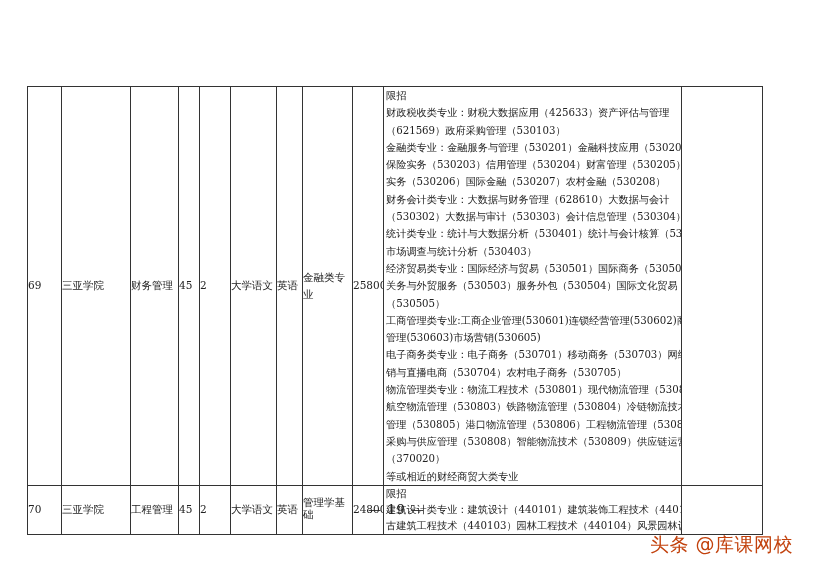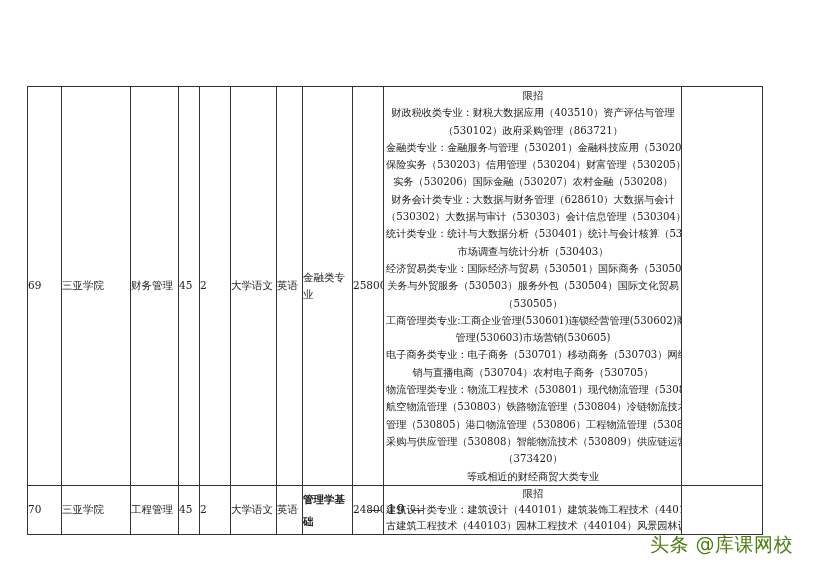--- a/index.html
+++ b/index.html
@@ -11,31 +11,31 @@
   table.tbl {
     position:absolute; left:27px; top:86px;
     border-collapse:collapse; table-layout:fixed;
     width:735px;
   }
   table.tbl td {
     border:1px solid #333; padding:0; font-size:10.5px; line-height:17.3px;
     text-align:left; vertical-align:middle; overflow:hidden;
   }
   table.tbl td.req {
-    text-align:center; vertical-align:top; padding:0 1px 0 2px; font-size:10.2px;
+    text-align:left; vertical-align:top; padding:0 1px 0 2px; font-size:10.2px;
     line-height:17.3px; white-space:nowrap;
   }
   table.tbl td.req2 { line-height:16px; }
   .req .ln { display:block; white-space:nowrap; }
-  .wrap2 { line-height:22px; display:inline-block; width:44px;font-weight:bold; }
+  .wrap2 { line-height:12px; display:inline-block; width:44px; }
   .page-num {
     position:absolute; left:368px; top:502px; font-size:13px; letter-spacing:1px;
   }
   .watermark {
-    position:absolute; left:650px; top:532px; font-size:19px; color:#4d7c0f;
+    position:absolute; left:650px; top:532px; font-size:19px; color:#c2410c;
     font-family:"DejaVu Sans","Liberation Sans",sans-serif; letter-spacing:0.5px;
   }
 </style>
 </head>
 <body>
 
 <div class="page">
   <table class="tbl">
     <colgroup>
       <col style="width:34px">
@@ -56,41 +56,41 @@
       <td>三亚学院</td>
       <td>财务管理</td>
       <td>45</td>
       <td>2</td>
       <td>大学语文</td>
       <td>英语</td>
       <td>金融类专业</td>
       <td>25800</td>
       <td class="req">
         <span class="ln">限招</span>
-        <span class="ln">财政税收类专业：财税大数据应用（403510）资产评估与管理</span>
-        <span class="ln">（530102）政府采购管理（863721）</span>
+        <span class="ln">财政税收类专业：财税大数据应用（425633）资产评估与管理</span>
+        <span class="ln">（621569）政府采购管理（530103）</span>
         <span class="ln">金融类专业：金融服务与管理（530201）金融科技应用（530202）</span>
         <span class="ln">保险实务（530203）信用管理（530204）财富管理（530205）证券</span>
         <span class="ln">实务（530206）国际金融（530207）农村金融（530208）</span>
         <span class="ln">财务会计类专业：大数据与财务管理（628610）大数据与会计</span>
         <span class="ln">（530302）大数据与审计（530303）会计信息管理（530304）</span>
         <span class="ln">统计类专业：统计与大数据分析（530401）统计与会计核算（530402）</span>
         <span class="ln">市场调查与统计分析（530403）</span>
         <span class="ln">经济贸易类专业：国际经济与贸易（530501）国际商务（530502）</span>
         <span class="ln">关务与外贸服务（530503）服务外包（530504）国际文化贸易</span>
         <span class="ln">（530505）</span>
         <span class="ln">工商管理类专业:工商企业管理(530601)连锁经营管理(530602)商务</span>
         <span class="ln">管理(530603)市场营销(530605)</span>
         <span class="ln">电子商务类专业：电子商务（530701）移动商务（530703）网络营</span>
         <span class="ln">销与直播电商（530704）农村电子商务（530705）</span>
         <span class="ln">物流管理类专业：物流工程技术（530801）现代物流管理（530802）</span>
         <span class="ln">航空物流管理（530803）铁路物流管理（530804）冷链物流技术与</span>
         <span class="ln">管理（530805）港口物流管理（530806）工程物流管理（530807）</span>
         <span class="ln">采购与供应管理（530808）智能物流技术（530809）供应链运营</span>
-        <span class="ln">（373420）</span>
+        <span class="ln">（370020）</span>
         <span class="ln">等或相近的财经商贸大类专业</span>
       </td>
       <td></td>
     </tr>
     <tr style="height:47px">
       <td>70</td>
       <td>三亚学院</td>
       <td>工程管理</td>
       <td>45</td>
       <td>2</td>

